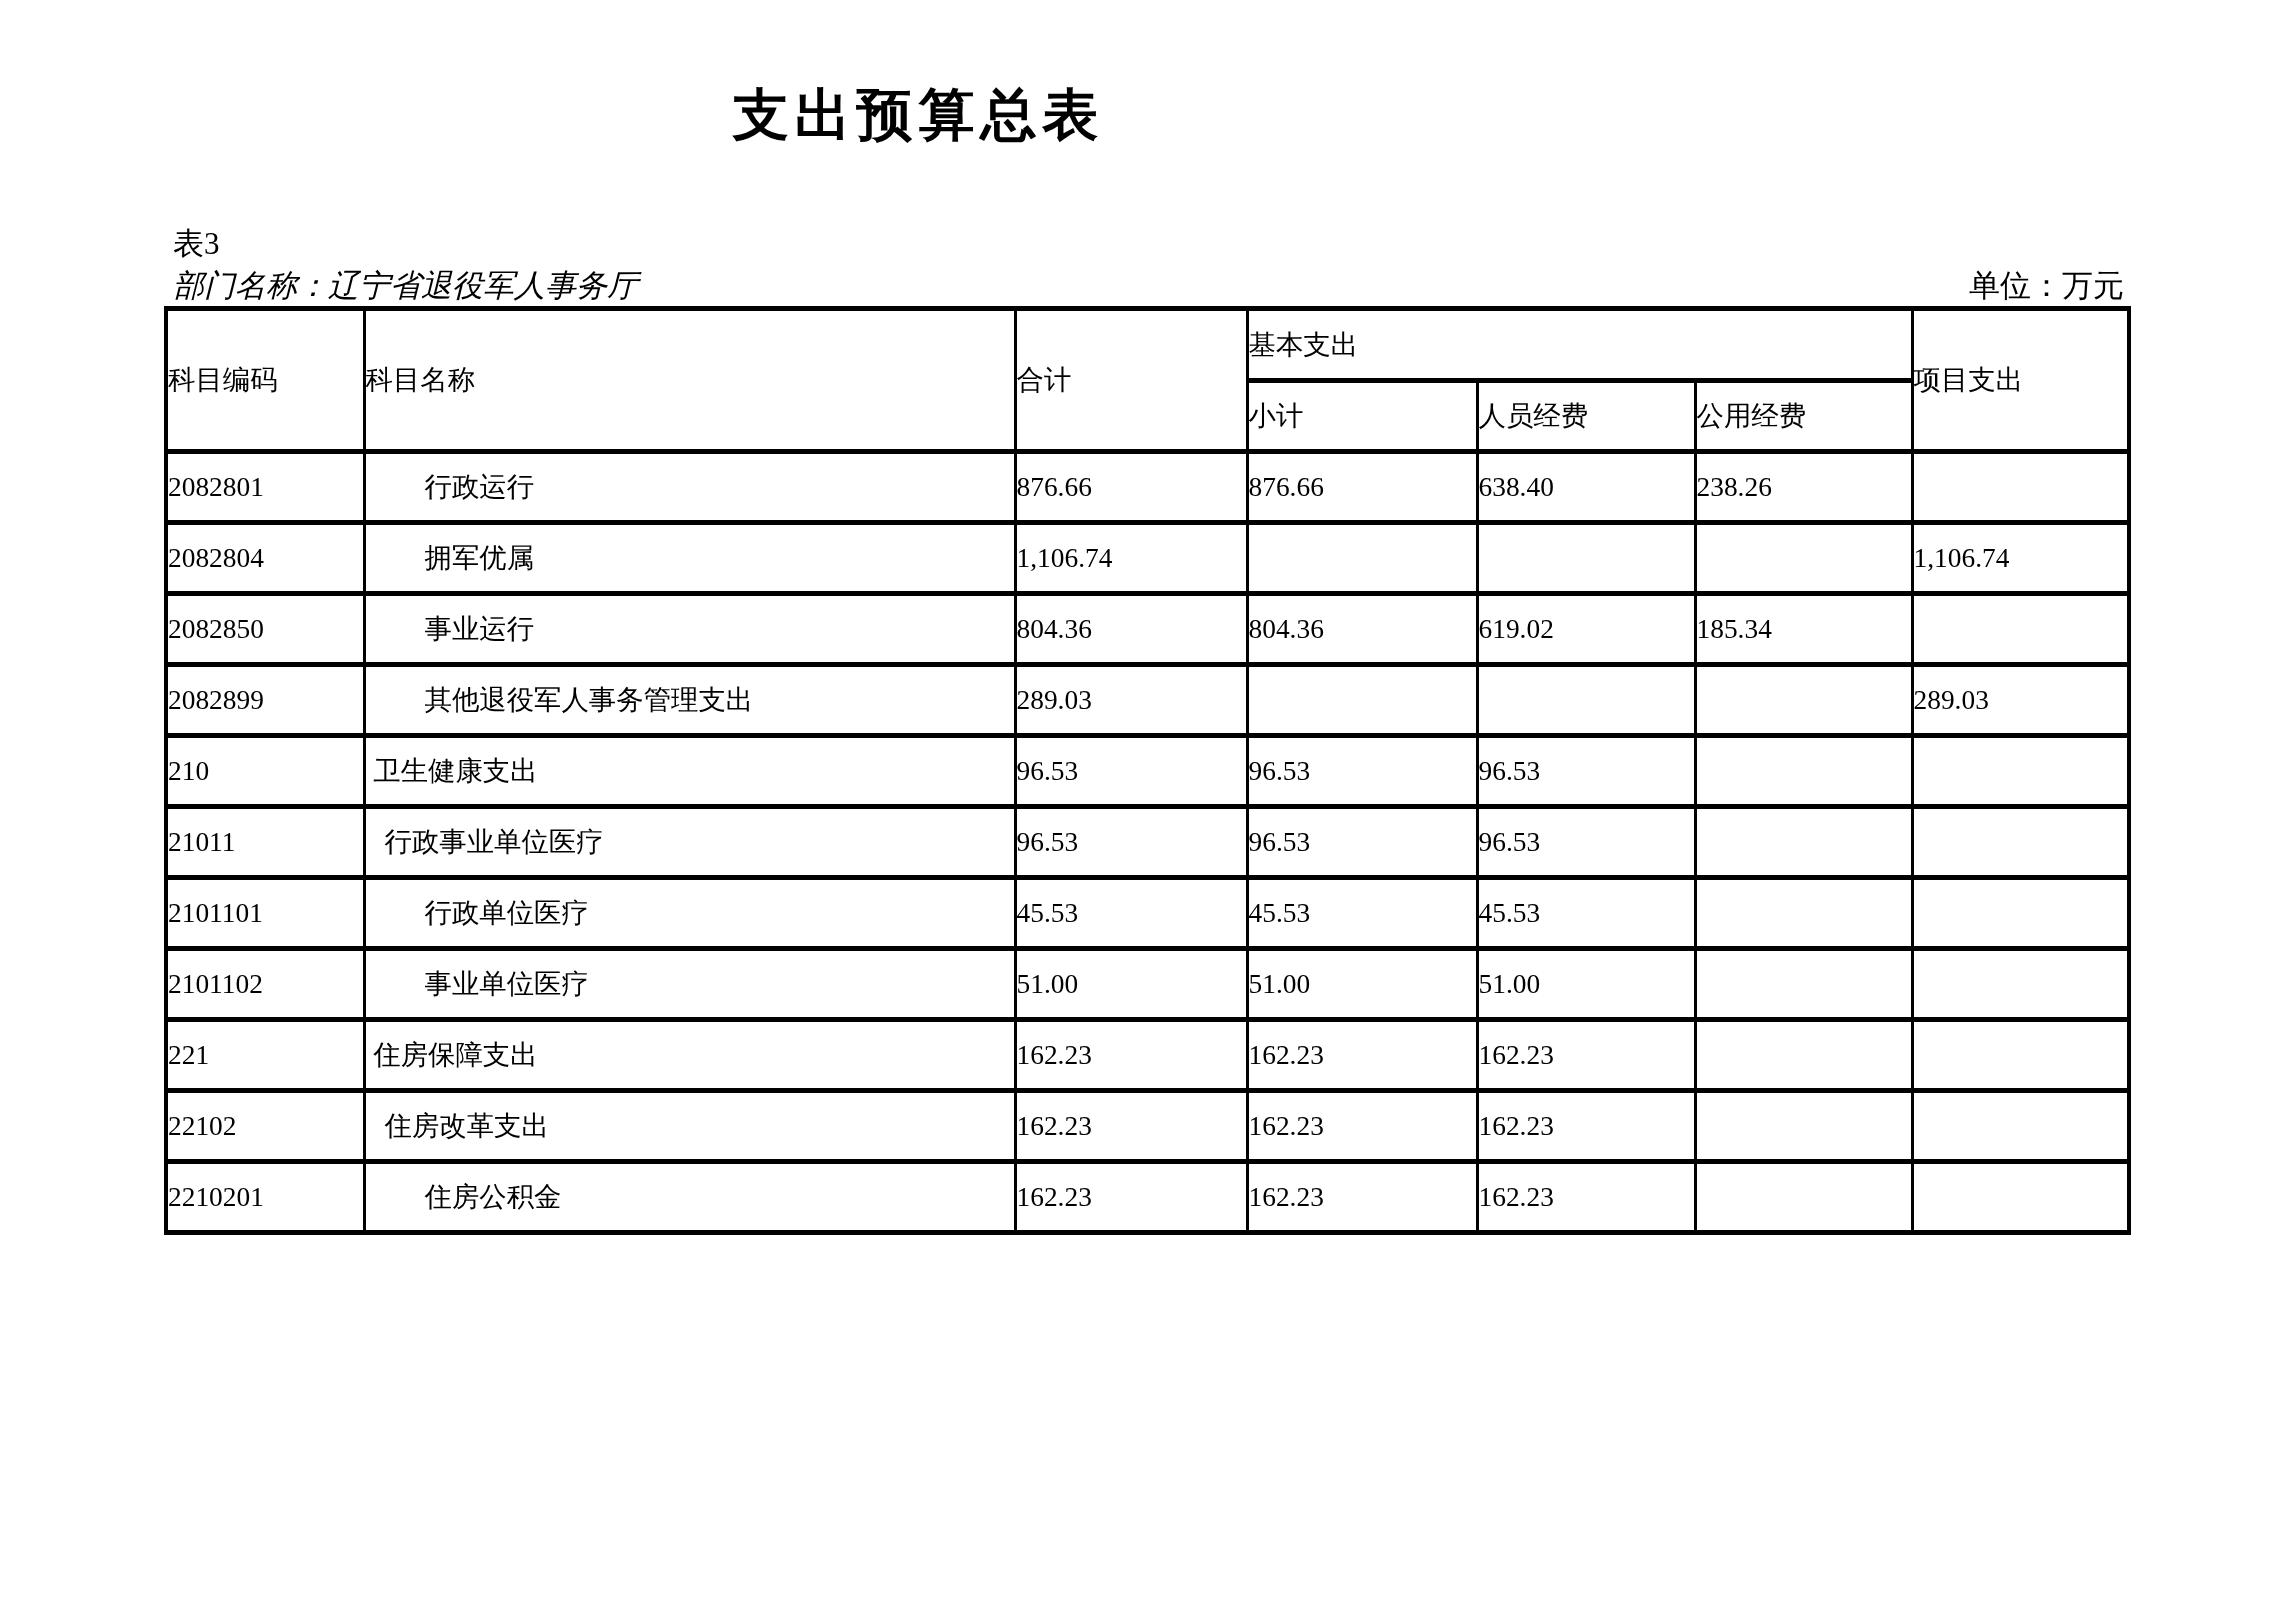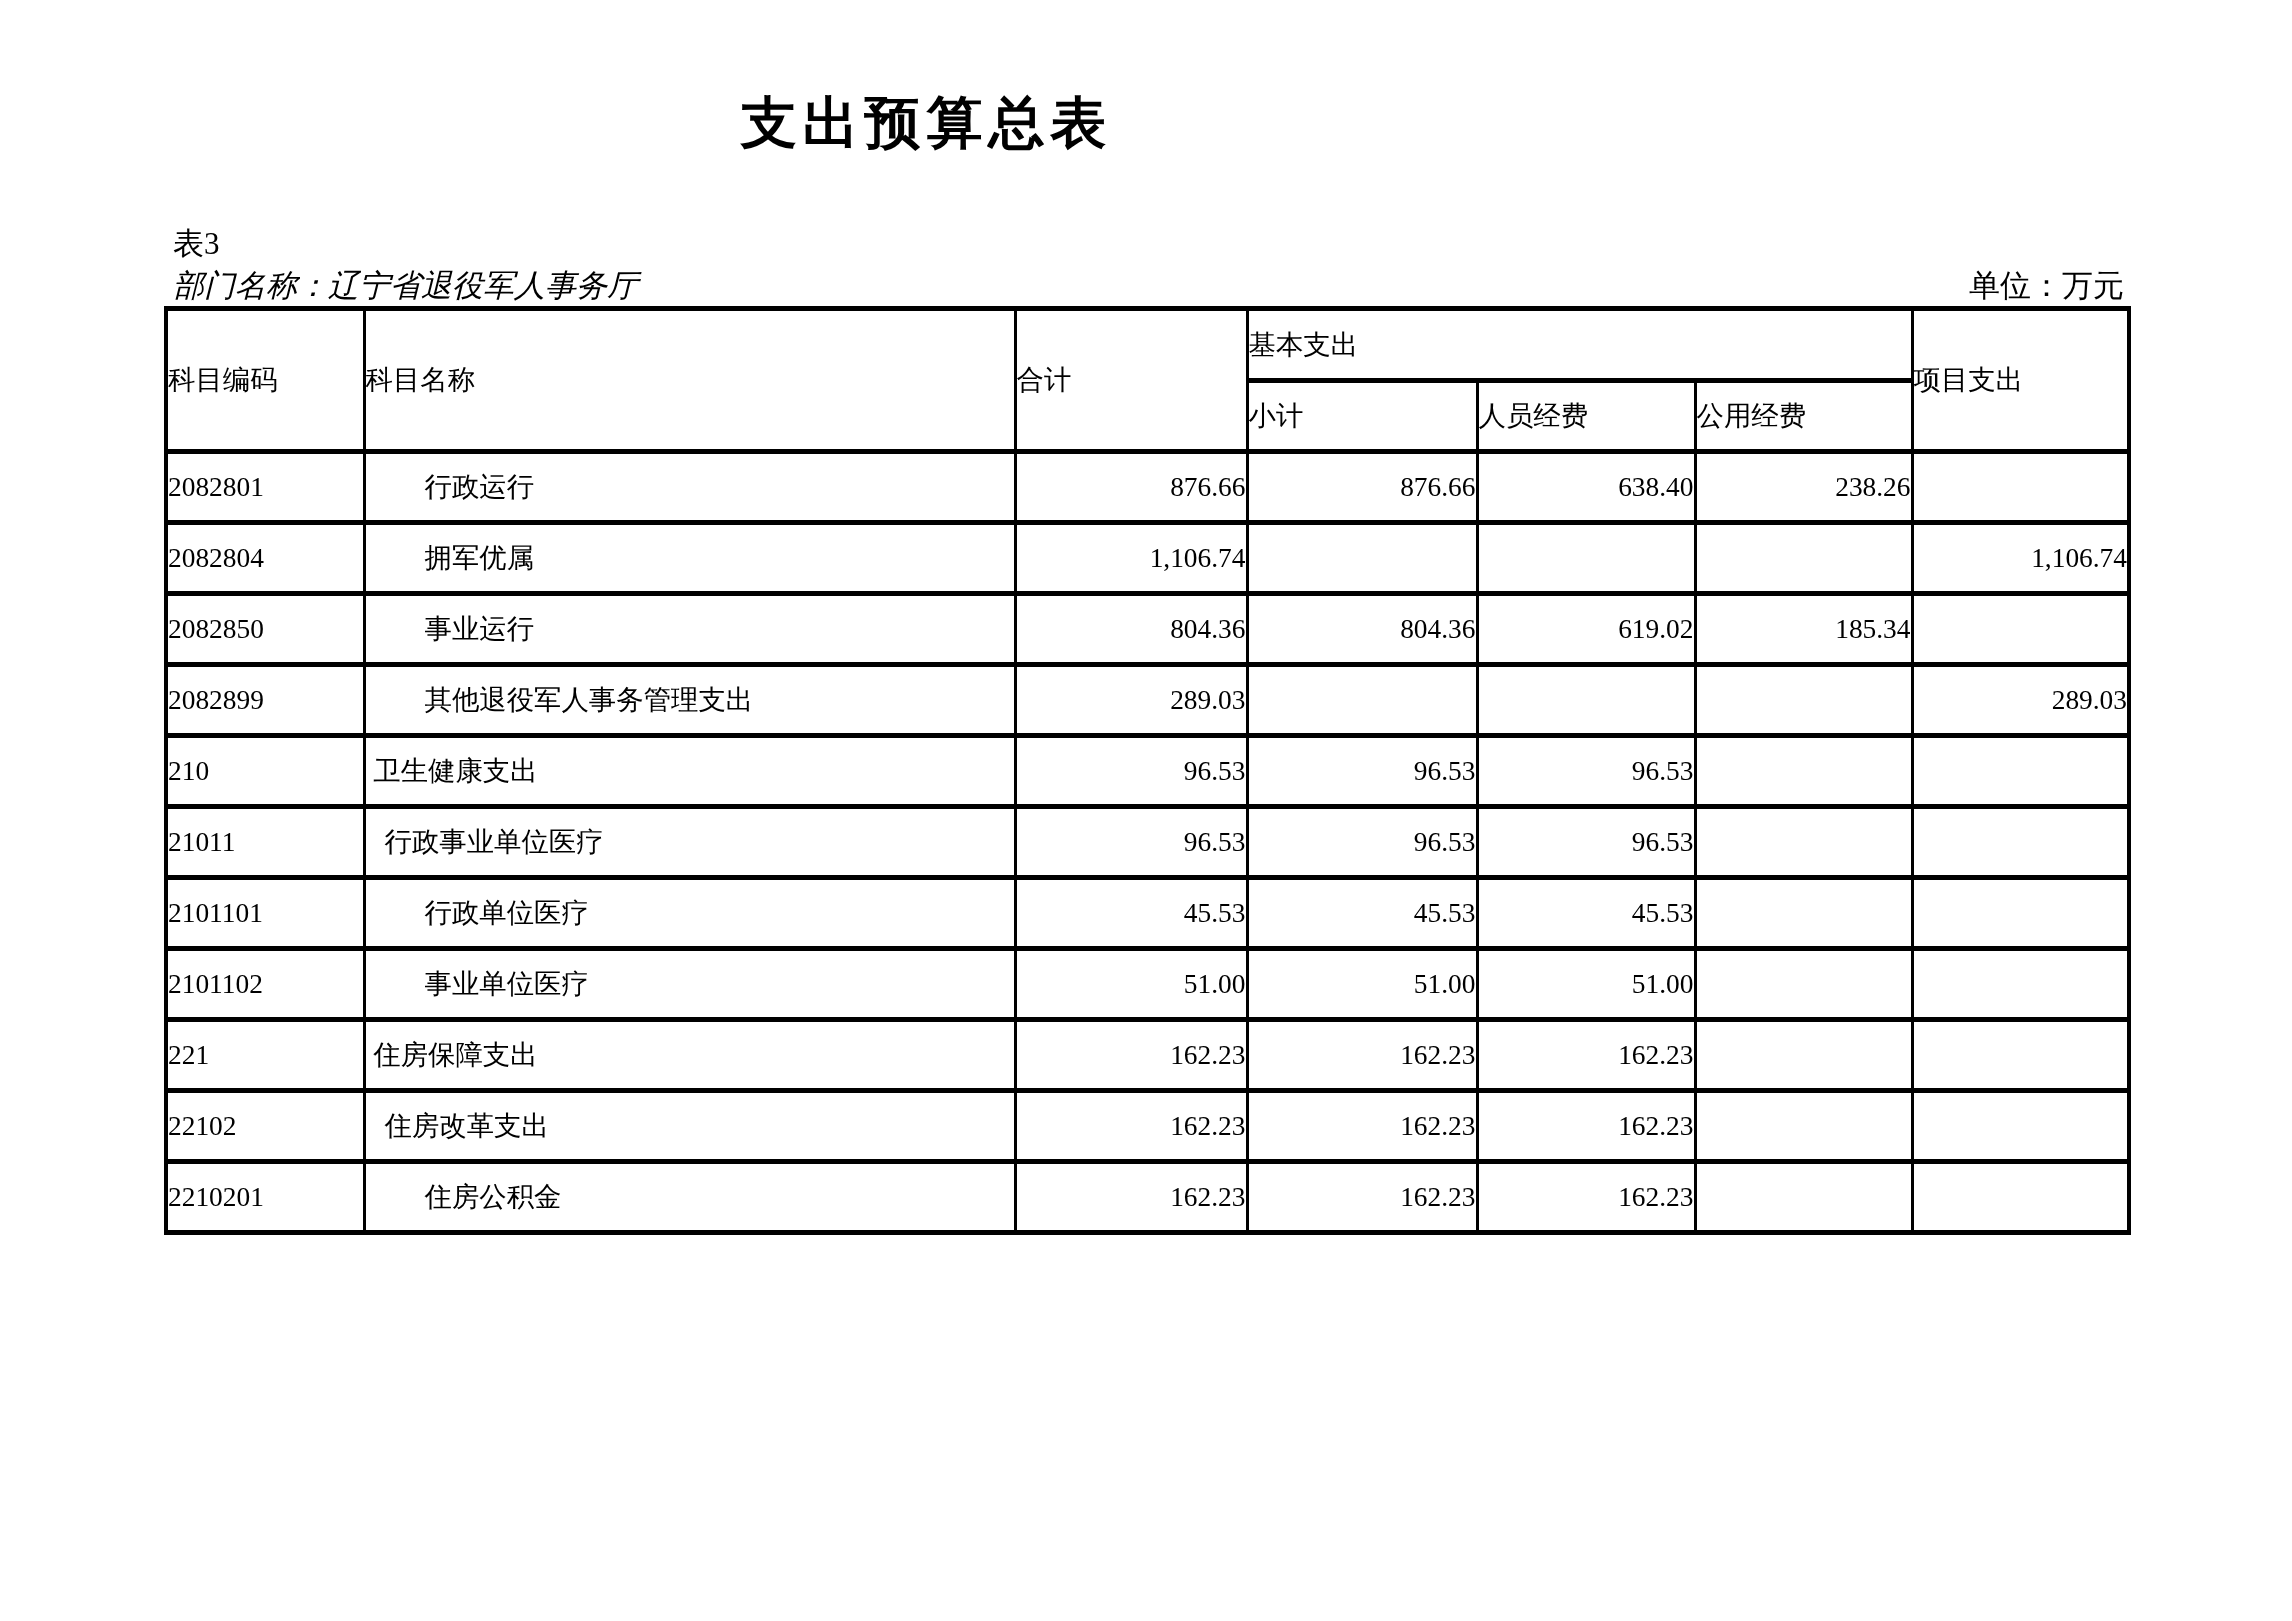--- a/index.html
+++ b/index.html
@@ -7,21 +7,21 @@
     width: 2293px; height: 1621px;
     background: #ffffff;
     color: #000000;
     font-family: "Liberation Serif", "DejaVu Serif", serif;
     position: relative;
     overflow: hidden;
   }
   .page-title {
     position: absolute;
     left: 0; top: 78px; width: 1837px;
-    margin: 8px;
+    margin: 0;
     text-align: center;
     font-size: 56px;
     font-weight: bold;
     letter-spacing: 5.9px;
   }
   .meta { position: absolute; font-size: 31px; white-space: nowrap; }
   .meta-tablenum { left: 173px; top: 223px; }
   .meta-dept     { left: 173px; top: 265px; font-style: italic; }
   .meta-unit     { right: 169px; top: 265px; }
 
@@ -46,21 +46,21 @@
   table.budget { border: 4.9px solid #000; }
   thead th { text-align: left; margin-left: 24px; }
   tr.hrow1 { height: 72px; }
   tr.hrow2 { height: 71px; }
   tbody tr { height: 71px; }
   td.code { text-align: left; padding-left: 6.9px; }
   td.name { text-align: left; margin-left: 31px; }
   td.name.ind0 { padding-left: 7.8px;  }
   td.name.ind1 { padding-left: 19px; }
   td.name.ind2 { padding-left: 59px; }
-  td.num  { text-align: right; padding-right: 5.9px; }
+  td.num  { text-align: left; padding-right: 5.9px; }
 </style>
 </head>
 <body>
 
 <h1 class="page-title">支出预算总表</h1>
 <div class="meta meta-tablenum">表3</div>
 <div class="meta meta-dept">部门名称：辽宁省退役军人事务厅</div>
 <div class="meta meta-unit">单位：万元</div>
 
 <table class="budget">

